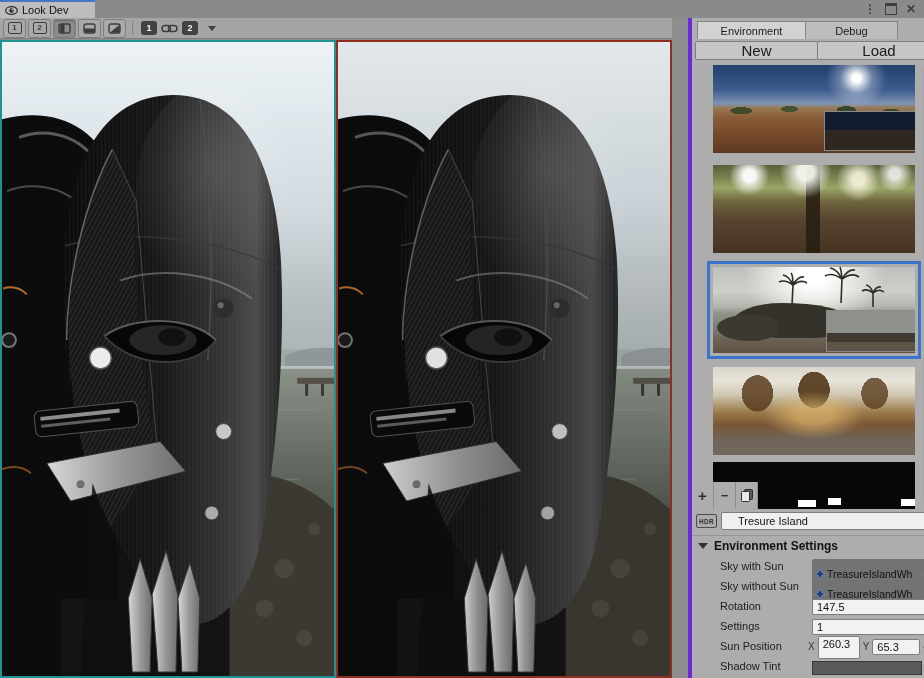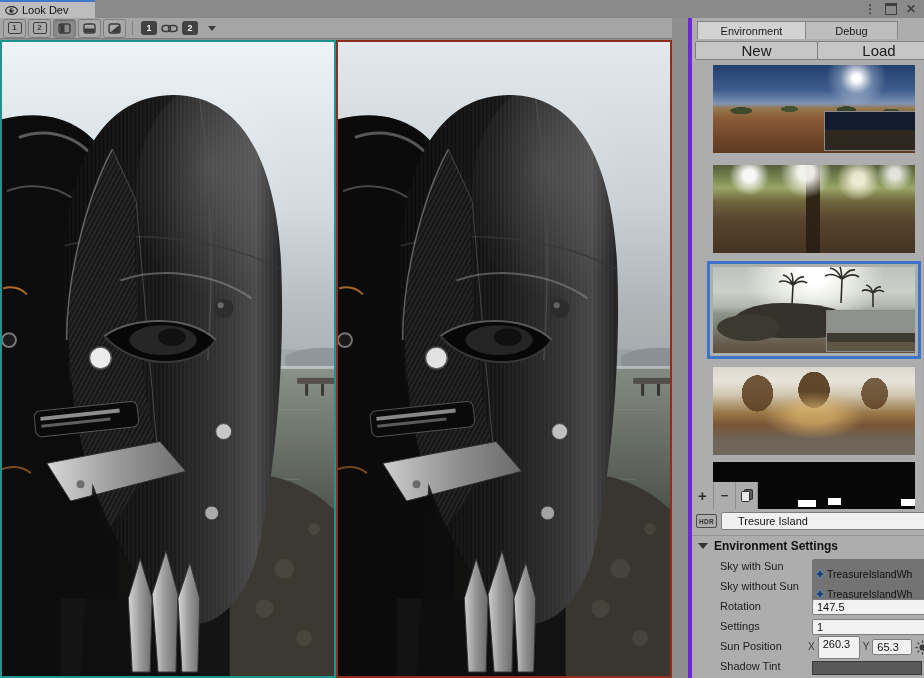--- a/index.html
+++ b/index.html
@@ -414,21 +414,21 @@
       <span class="lbl">Settings</span>
       <div class="ctrl tfield">1</div>
     </div>
 
     <div class="srow" style="top:620px">
       <span class="lbl">Sun Position</span>
       <div class="ctrl" style="left:116px;width:132px;display:flex;gap:3px;align-items:center">
         <span class="axis-lbl">X</span>
         <div class="tfield" style="width:42px;height:23px;box-sizing:border-box">260.3</div>
         <span class="axis-lbl">Y</span>
-        <div class="tfield" style="width:40px;height:16px;box-sizing:border-box">65.3</div>
+        <div class="tfield" style="width:48px;height:16px;box-sizing:border-box">65.3</div>
         <svg width="15" height="15" viewBox="0 0 15 15">
           <circle cx="7.5" cy="7.5" r="3" fill="#3A3A3A"></circle>
           <g stroke="#3A3A3A" stroke-width="1.3">
             <line x1="7.5" y1="0.5" x2="7.5" y2="2.8"></line>
               <line x1="7.5" y1="12.2" x2="7.5" y2="14.5"></line>
             <line x1="0.5" y1="7.5" x2="2.8" y2="7.5"></line>
               <line x1="12.2" y1="7.5" x2="14.5" y2="7.5"></line>
             <line x1="2.6" y1="2.6" x2="4.2" y2="4.2"></line>
               <line x1="10.8" y1="10.8" x2="12.4" y2="12.4"></line>
             <line x1="2.6" y1="12.4" x2="4.2" y2="10.8"></line>

